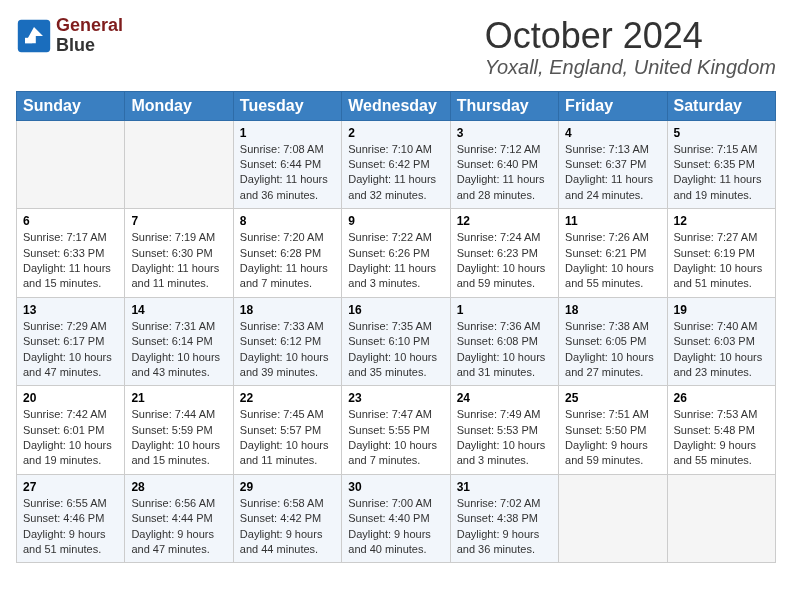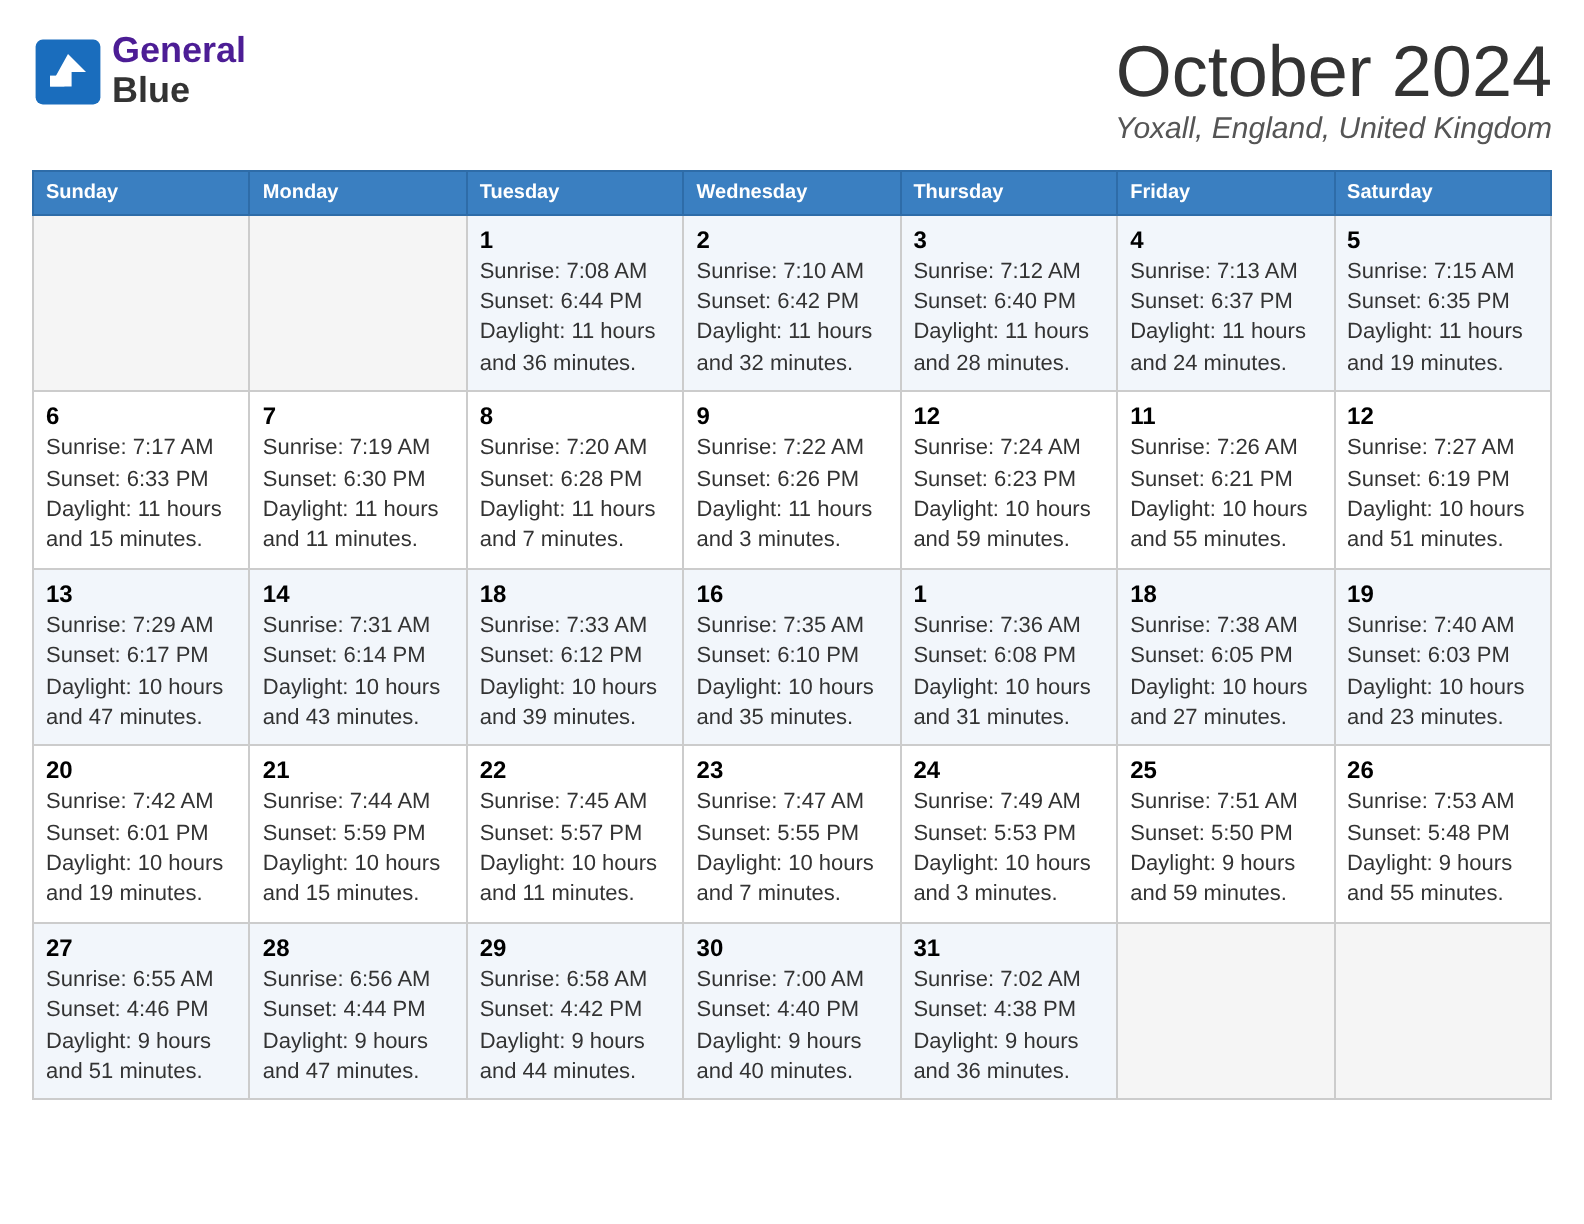--- a/index.html
+++ b/index.html
@@ -20,50 +20,49 @@
       display: flex;
       align-items: center;
       gap: 4px;
     }
     .logo-text {
       font-size: 18px;
       font-weight: bold;
       color: #333;
       line-height: 1.1;
     }
-    .logo-text .blue { color: #4c1d95; text-align: right; }
+    .logo-text .blue { color: #7f1d1d; text-align: right; }
     .logo-svg {
       width: 36px;
       height: 36px;
     }
     .title-area {
-      text-align: right;
     }
     .month-title {
       font-size: 36px;
       font-weight: 300;
       color: #333;
       line-height: 1.1;
     }
     .location {
-      font-size: 15px;
+      font-size: 20px;
       color: #555;
       font-style: italic;
     }
     table {
       width: 100%;
       border-collapse: collapse;
       font-size: 11px;
     }
     thead tr th {
       background-color: #3a7fc1;
       color: #fff;
       text-align: left;
       padding: 5px 6px;
-      font-size: 10px;
+      font-size: 16px;
       font-weight: bold;
       border: 1px solid #2e6ca8;
     }
     tbody tr td {
       border: 1px solid #ccc;
       vertical-align: top;
       padding: 5px 6px;
       width: calc(100% / 7);
       height: 80px;
       background: #fff;

